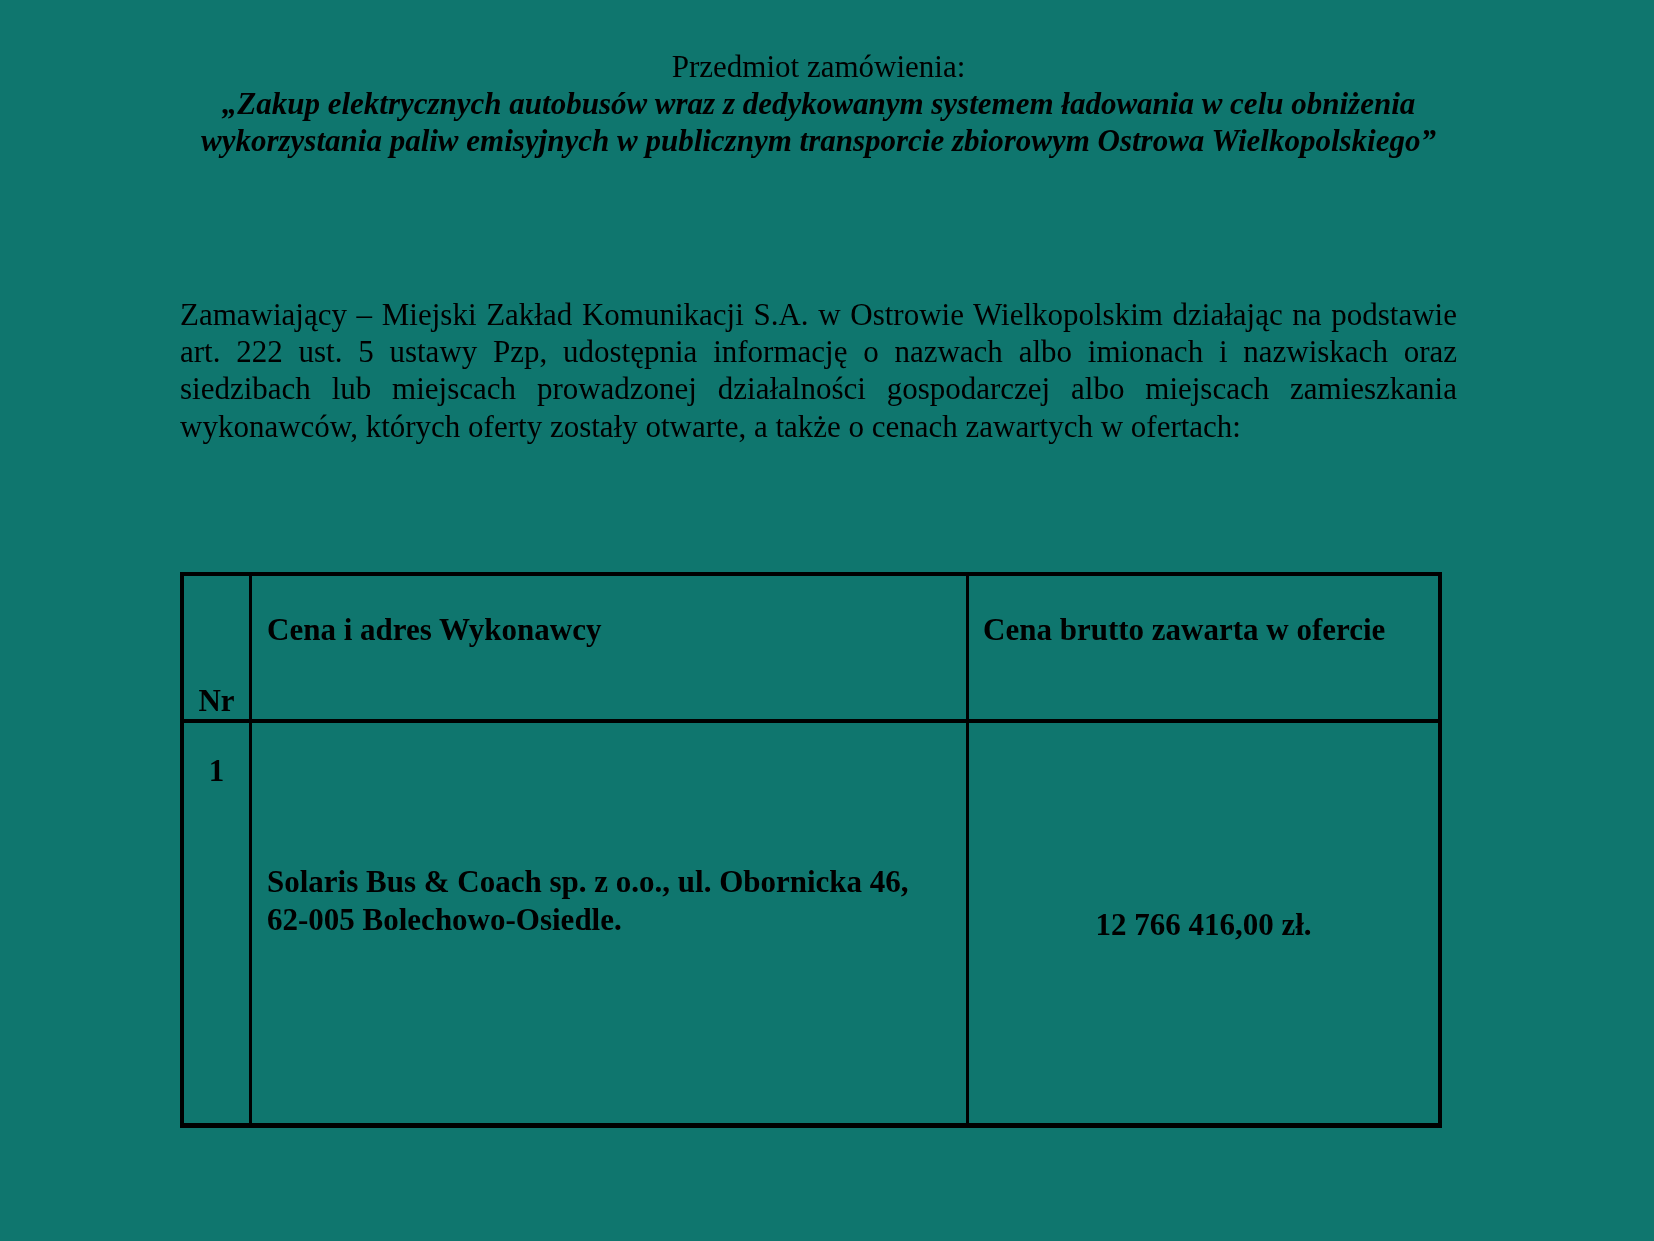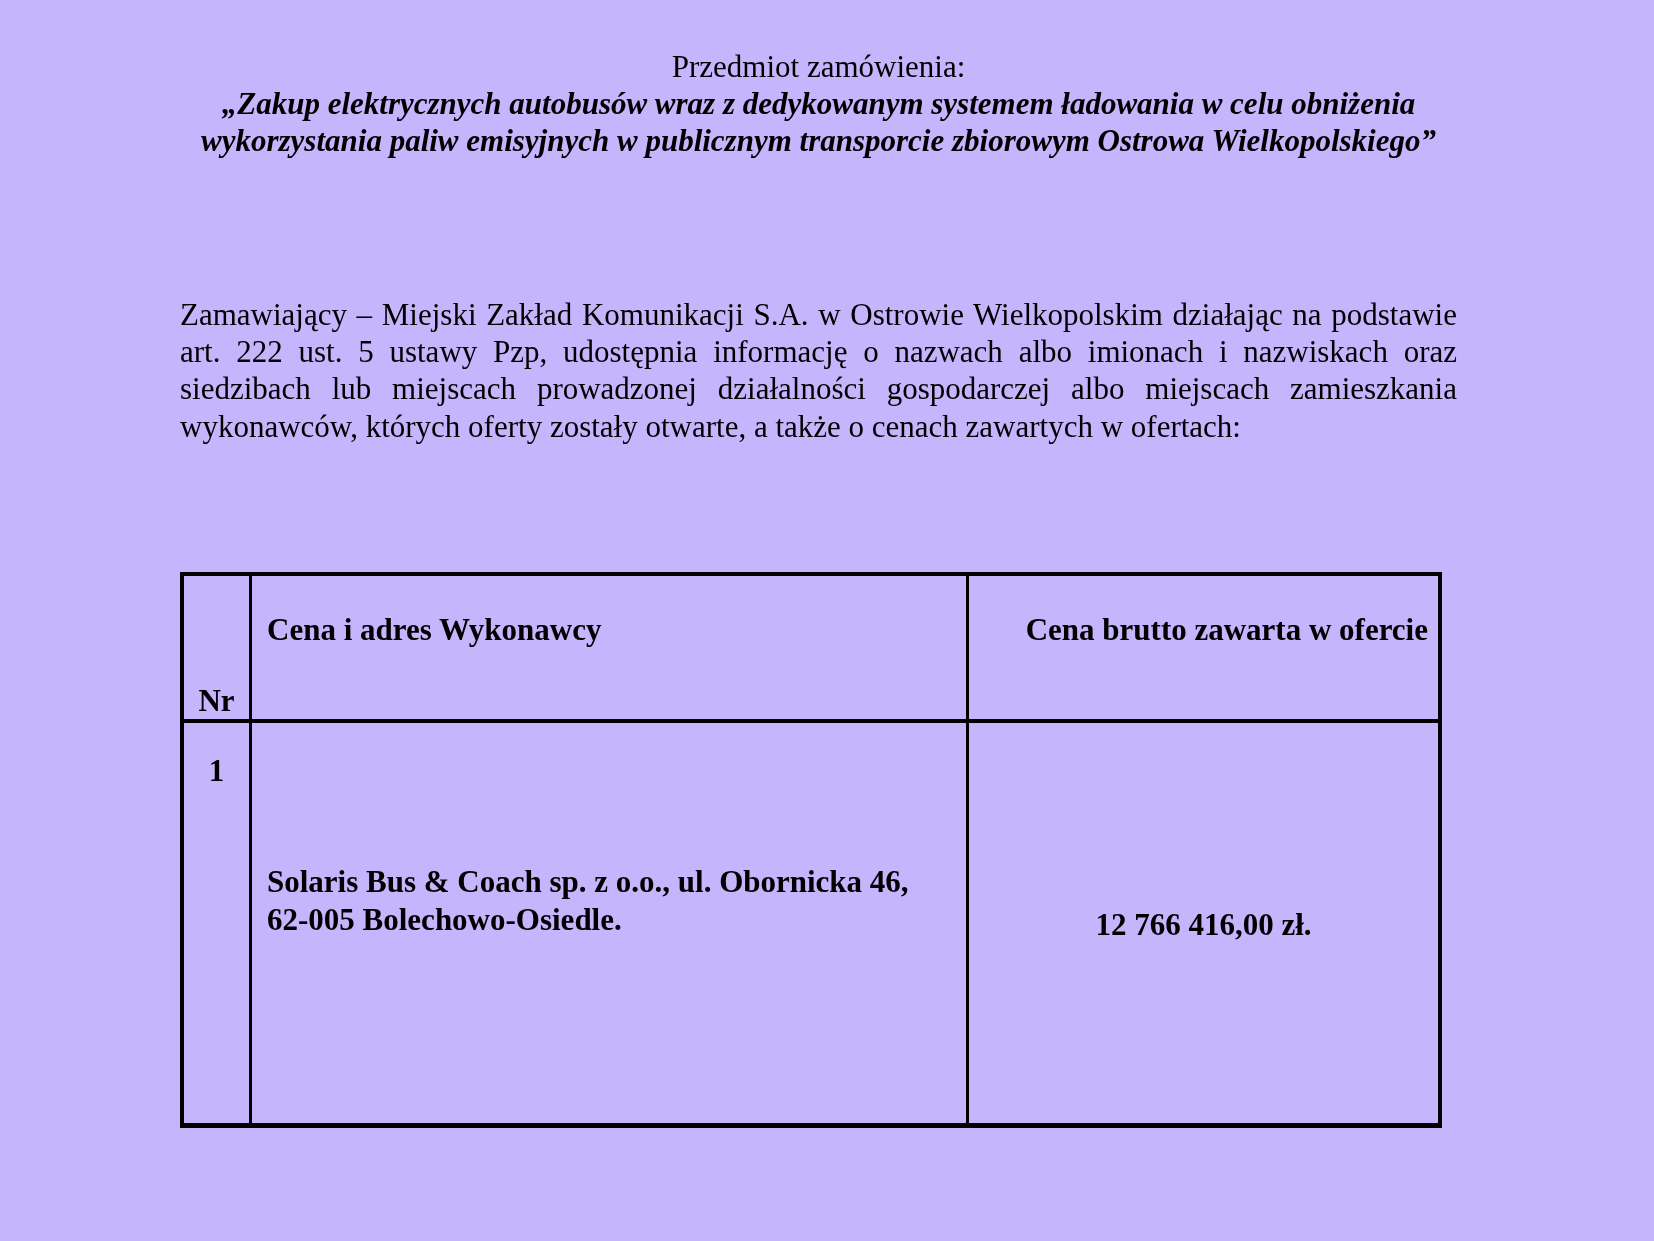--- a/index.html
+++ b/index.html
@@ -4,21 +4,21 @@
 <style>
   html, body {
     margin: 0;
     padding: 0;
     background: #ffffff;
   }
   .page {
     position: relative;
     width: 1654px;
     height: 1241px;
-    background: #c4b5fd;
+    background: #0f766e;
     color: #000000;
     font-family: "Liberation Serif", "DejaVu Serif", serif;
     overflow: hidden;
   }
 
   
   .doc-title {
     position: absolute;
     top: 48px;
     left: 180px;
@@ -88,21 +88,21 @@
   .col-a, .col-b { border-right: 3px solid #000000; }
   .head { border-bottom: 4px solid #000000; }
 
   .th-nr {
     display: flex;
     align-items: flex-end;
     justify-content: center;
     line-height: 36px;
   }
   .th-name  { padding: 36px 10px 0 15px; line-height: 36px; }
-  .th-price { padding: 36px 10px 2px 14px; line-height: 36px; text-align: right; }
+  .th-price { padding: 36px 10px 2px 14px; line-height: 36px; }
 
   .td-nr    { padding-top: 30px; text-align: center; line-height: 36px; }
   .td-name  { padding: 140px 26px 0 15px; line-height: 38px; }
   .td-price { padding: 183px 8px 0 8px; text-align: center; line-height: 38px; }
 </style>
 </head>
 <body>
 
 <div class="page">
 

